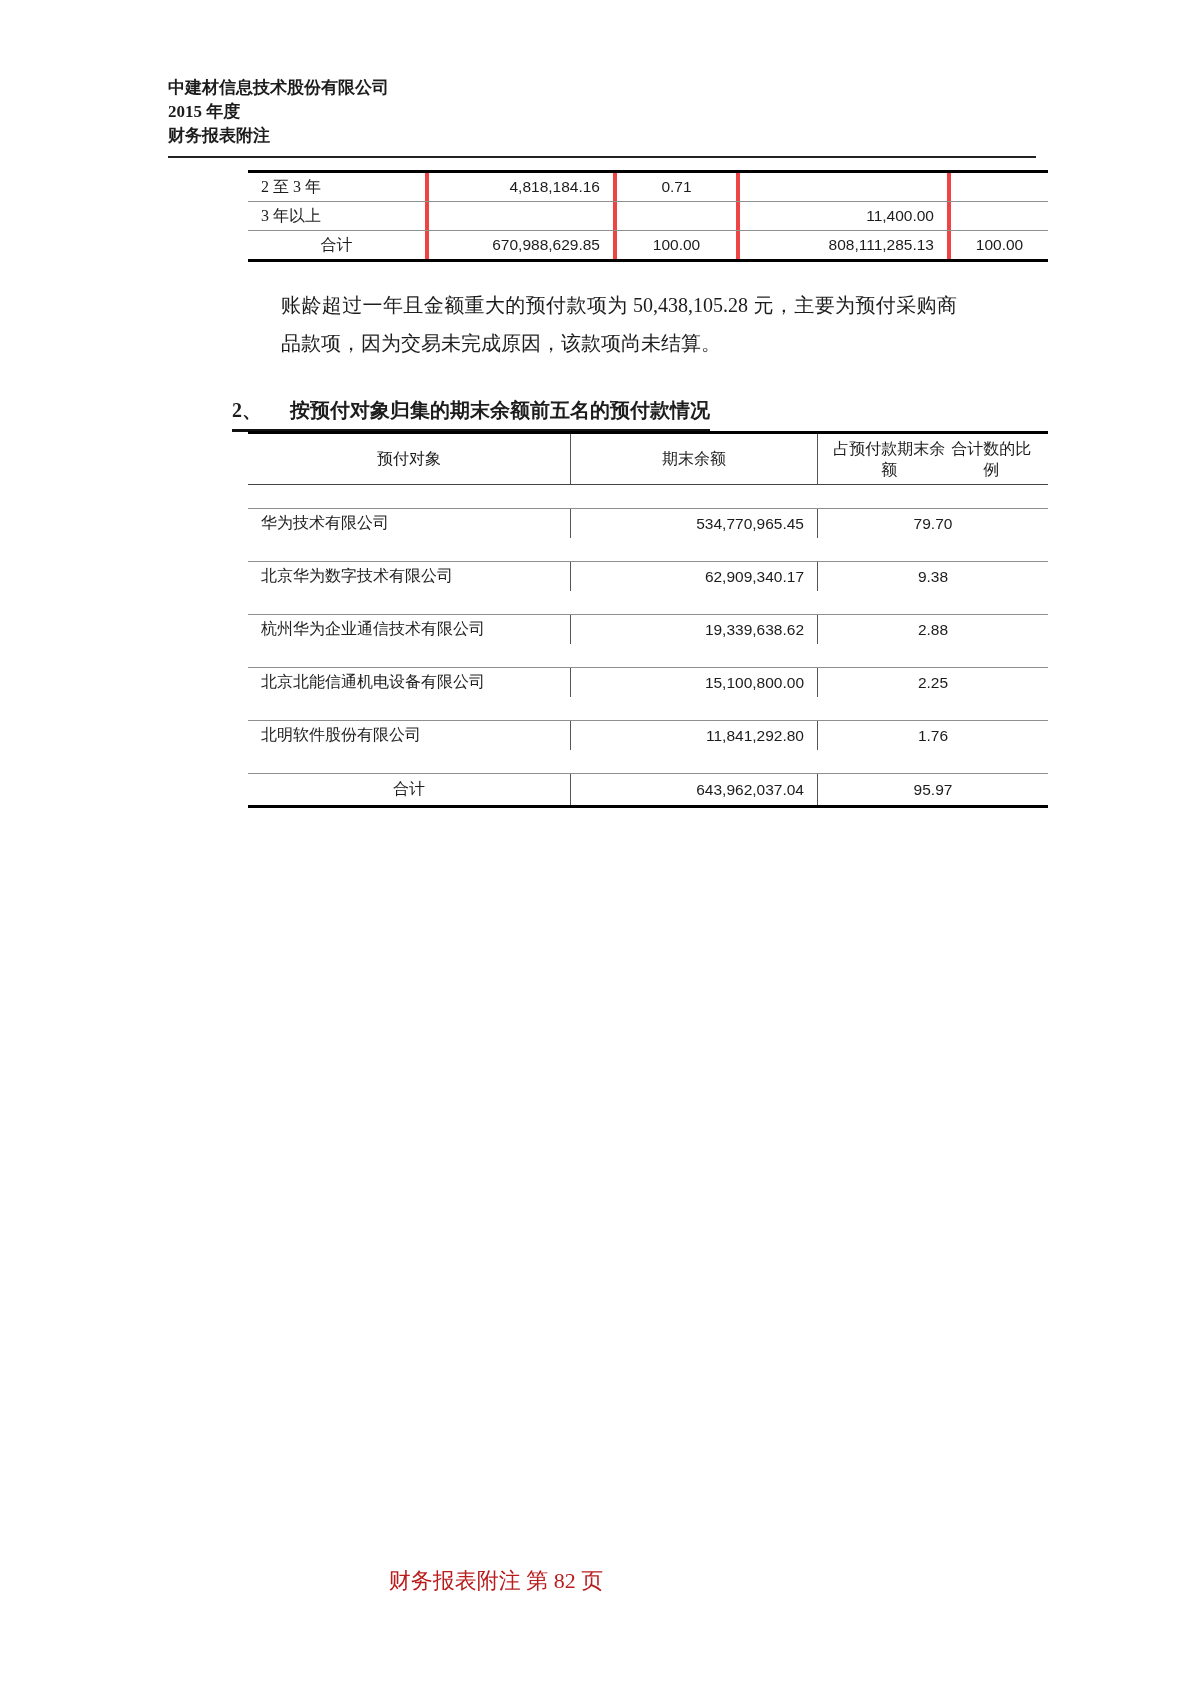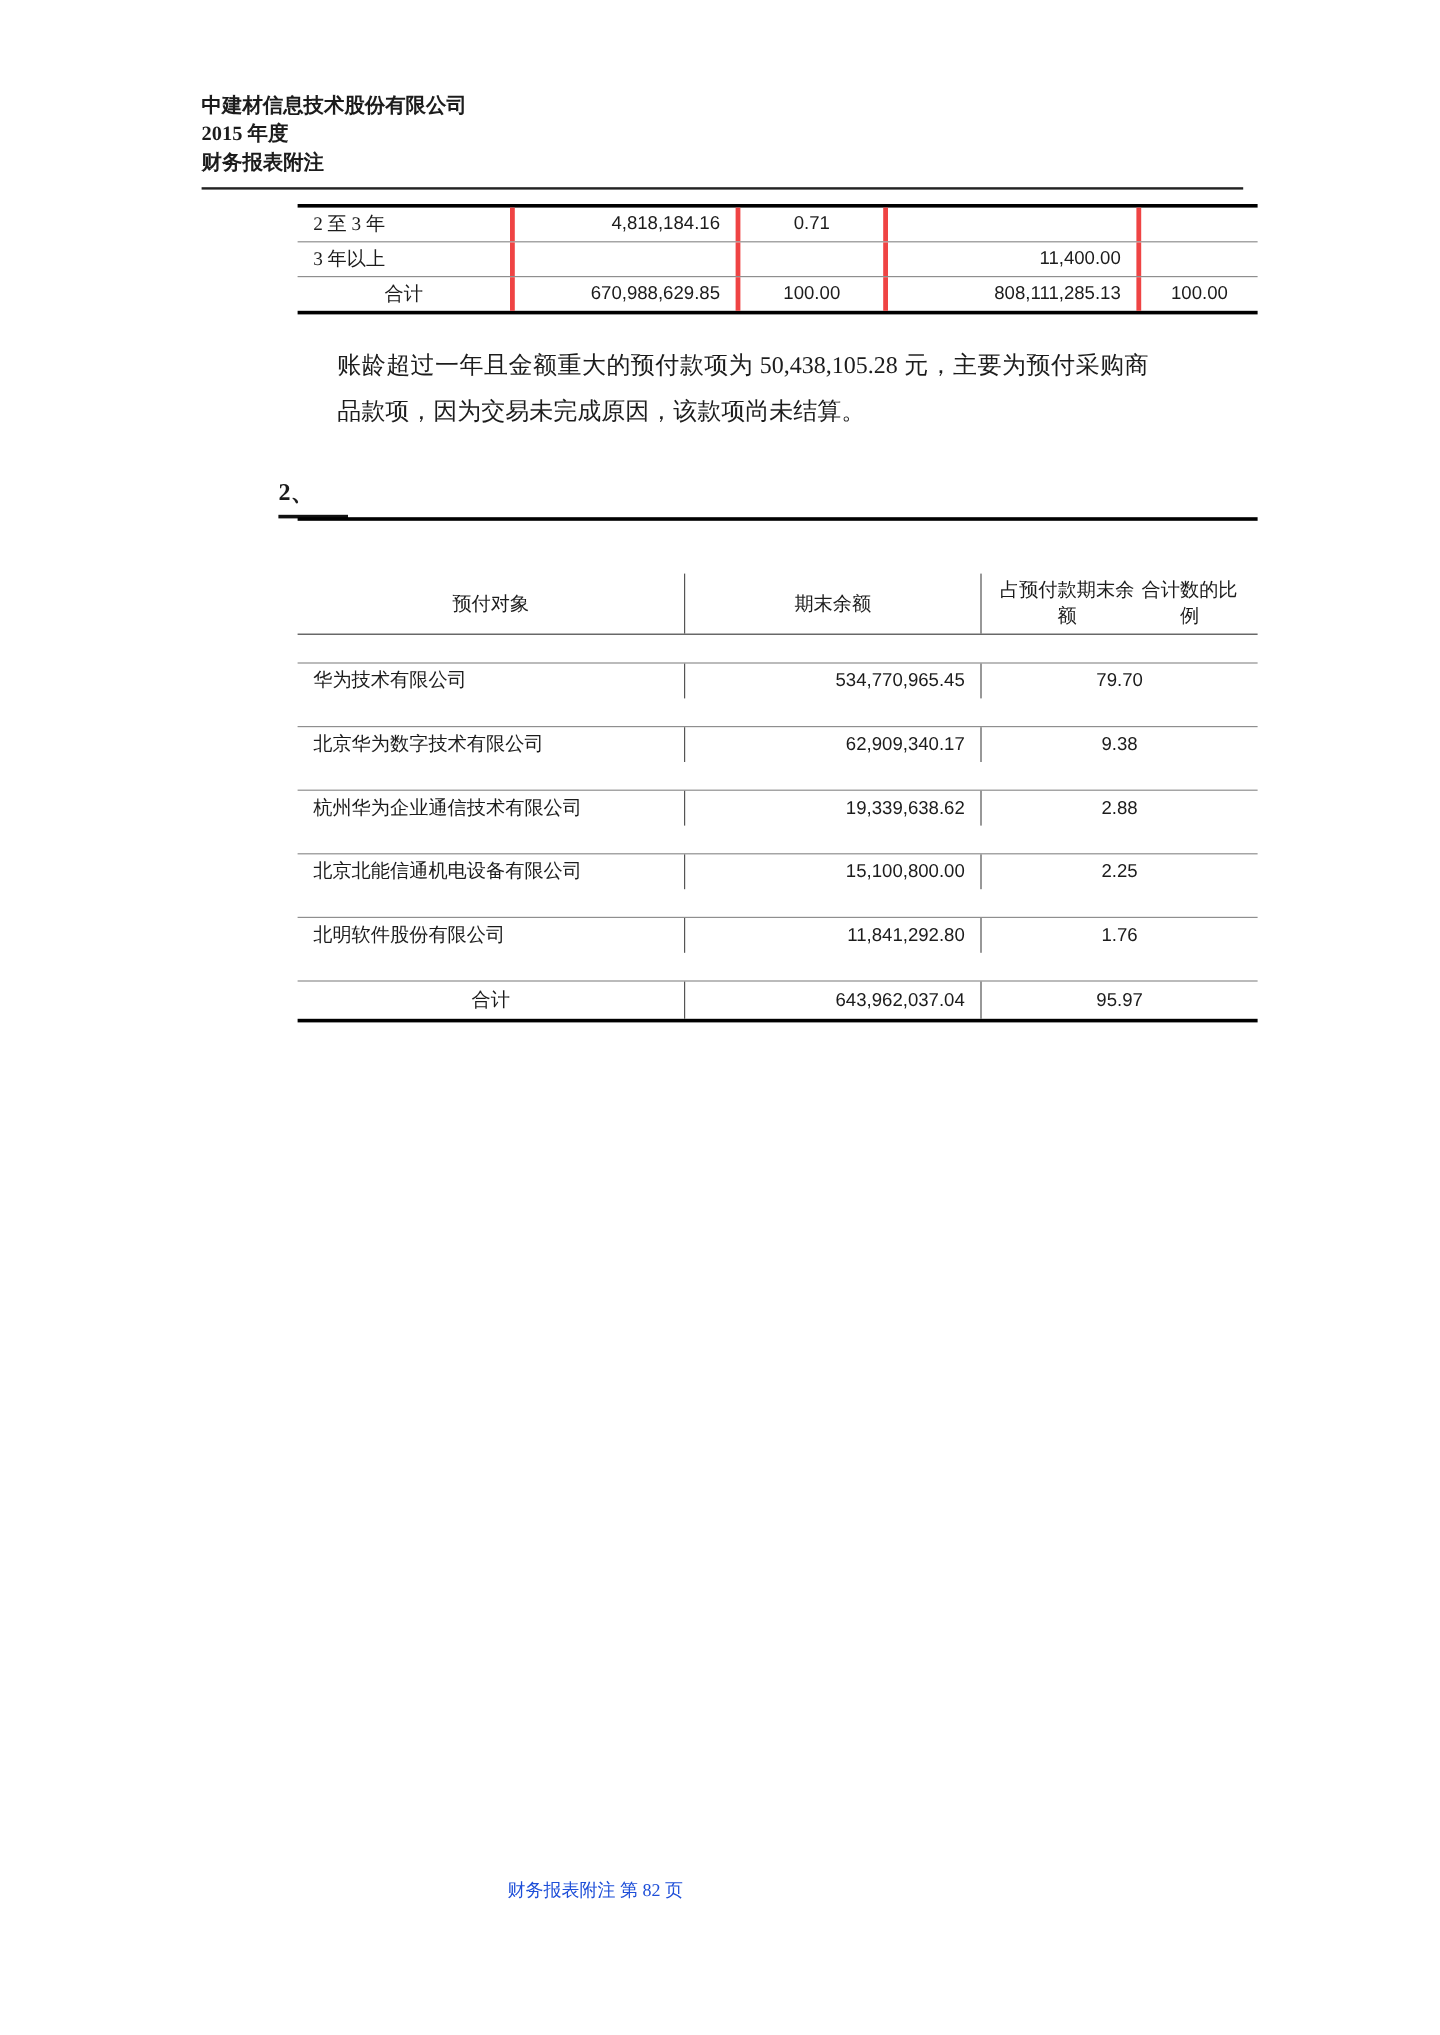--- a/index.html
+++ b/index.html
@@ -55,31 +55,31 @@
 
   
   .t2 {
     position:absolute; left:248px; top:431px; width:800px;
     border-top:3px solid #000; border-bottom:3px solid #000;
     font-size:16px;
   }
   .t2 .trow { display:grid; grid-template-columns:322px 247px 231px; }
   .t2 .trow .cell { min-height:29px; }
   .t2 .trow + .trow { border-top:1px solid #8f8f8f;margin-top:23px; }
-  .t2 .header-row { border-bottom:1px solid #444;margin-top:44px; }
+  .t2 .header-row { border-bottom:1px solid #444; }
   .t2 .header-row .cell { min-height:50px; }
   .t2 .cell + .cell { border-left:1px solid #555; }
   .t2 .hdr-stack { display:flex; flex-direction:row; justify-content:center; line-height:21px; }
   .t2 .total-row { border-top:1px solid #666; }
   .t2 .total-row .cell { min-height:31px; }
 
   
   .doc-footer {
     position:absolute; left:0; top:1566px; width:992px;
-    text-align:center; font-size:15px; color:#1d4ed8;
+    text-align:center; font-size:22px; color:#b91c1c;
   }
 </style>
 </head>
 <body>
 
 <div class="doc-header">
   <div class="hline">中建材信息技术股份有限公司</div>
   <div class="hline">2015 年度</div>
   <div class="hline">财务报表附注</div>
 </div>
@@ -105,20 +105,21 @@
     <div class="cell ac num">100.00</div>
     <div class="cell ar num">808,111,285.13</div>
     <div class="cell ac num">100.00</div>
   </div>
 </div>
 
 <div class="note">账龄超过一年且金额重大的预付款项为 50,438,105.28 元，主要为预付采购商品款项，因为交易未完成原因，该款项尚未结算。</div>
 
 <div class="sec-heading">
   <span class="sec-num">2、</span>
+  <span>按预付对象归集的期末余额前五名的预付款情况</span>
 </div>
 
 <div class="t2">
   <div class="trow header-row">
     <div class="cell ac">预付对象</div>
     <div class="cell ac">期末余额</div>
     <div class="cell ac">
       <span class="hdr-stack">
         <span>占预付款期末余额</span>
         <span>合计数的比例</span>

